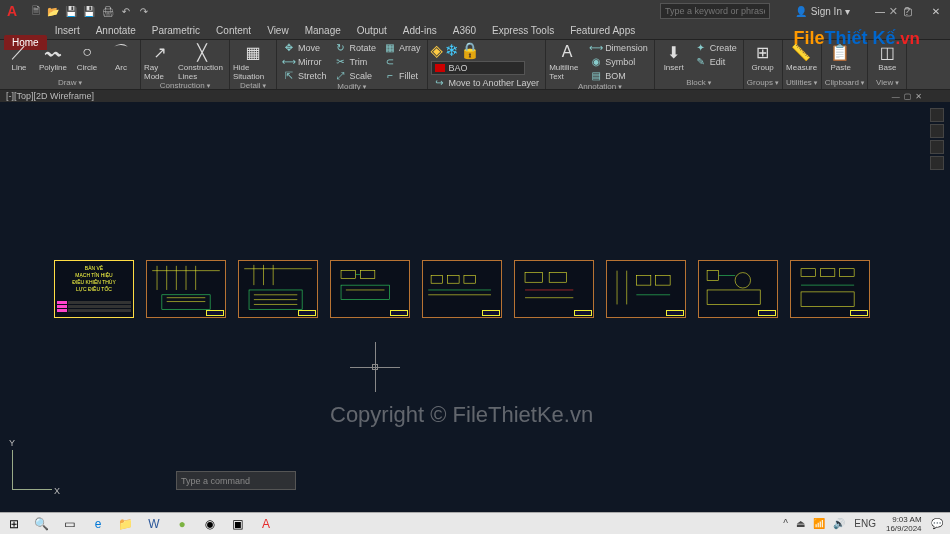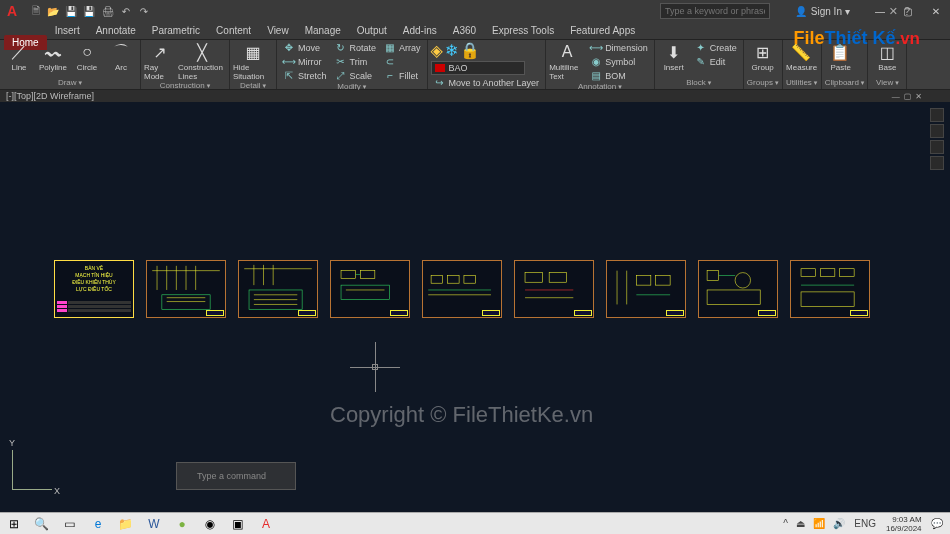--- a/index.html
+++ b/index.html
@@ -74,21 +74,21 @@
 .ucs-x { position: absolute; width: 40px; height: 1px; background: #9a8; bottom: 0; }
 .ucs-yl { position: absolute; color: #bbb; font-size: 9px; left: -3px; top: -52px; }
 .ucs-xl { position: absolute; color: #bbb; font-size: 9px; left: 42px; bottom: -6px; }
 
 
 .watermark { position: absolute; color: rgba(200,200,200,0.45); font-size: 22px; font-weight: 500; pointer-events: none; }
 .logo-watermark { position: absolute; right: 30px; top: 28px; font-size: 18px; font-weight: bold; }
 .logo-watermark .l1 { color: #f90; margin-left: 23px; } .logo-watermark .l2 { color: #06c; } .logo-watermark .l3 { color: #e22; font-size: 17px; }
 
 
-.cmdline { position: absolute; bottom: 24px; left: 176px; width: 120px; height: 28px; background: rgba(60,60,60,0.7); border: 1px solid #555; display: flex; align-items: center; padding: 0 20px; }
+.cmdline { position: absolute; bottom: 24px; left: 176px; width: 120px; height: 19px; background: rgba(60,60,60,0.7); border: 1px solid #555; display: flex; align-items: center; padding: 0 4px; }
 .cmdline span { color: #888; font-size: 9px; }
 
 
 .taskbar { position: absolute; bottom: 0; left: 0; right: 0; height: 22px; background: #e8e8e8; display: flex; align-items: center; border-top: 1px solid #aaa; }
 .tb-btn { width: 28px; height: 20px; display: flex; align-items: center; justify-content: center; font-size: 12px; cursor: pointer; }
 .tb-right { position: absolute; right: 4px; display: flex; align-items: center; gap: 4px; }
 .tb-time { display: flex; flex-direction: column; font-size: 8px; color: #333; text-align: right; line-height: 9px; padding: 0 4px; }
 .tray-icon { font-size: 10px; color: #444; padding: 0 2px; }
 </style>
 </head>

